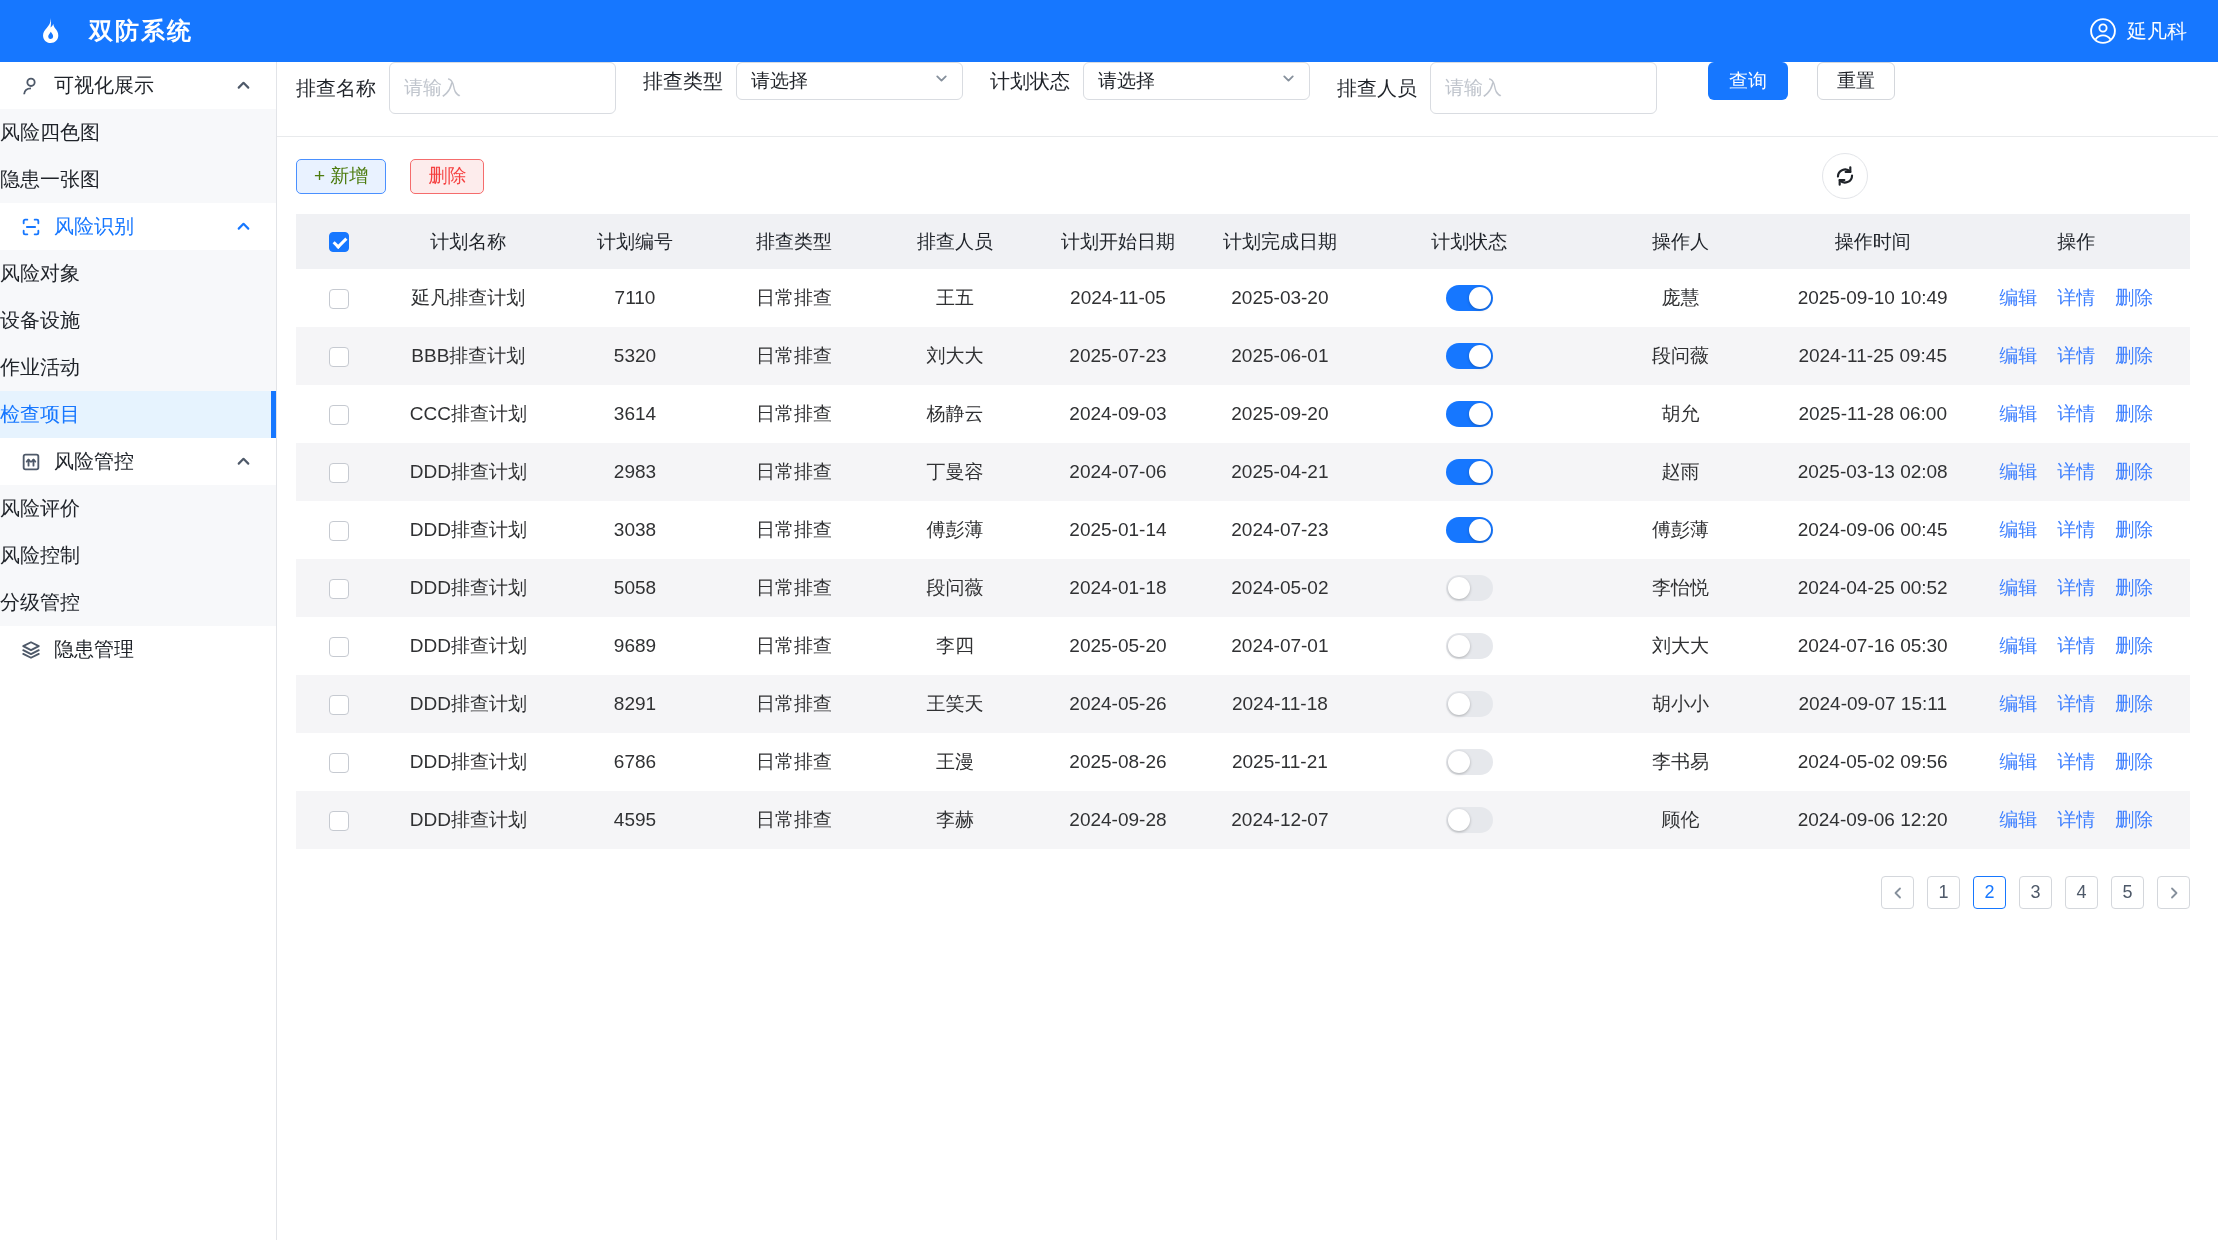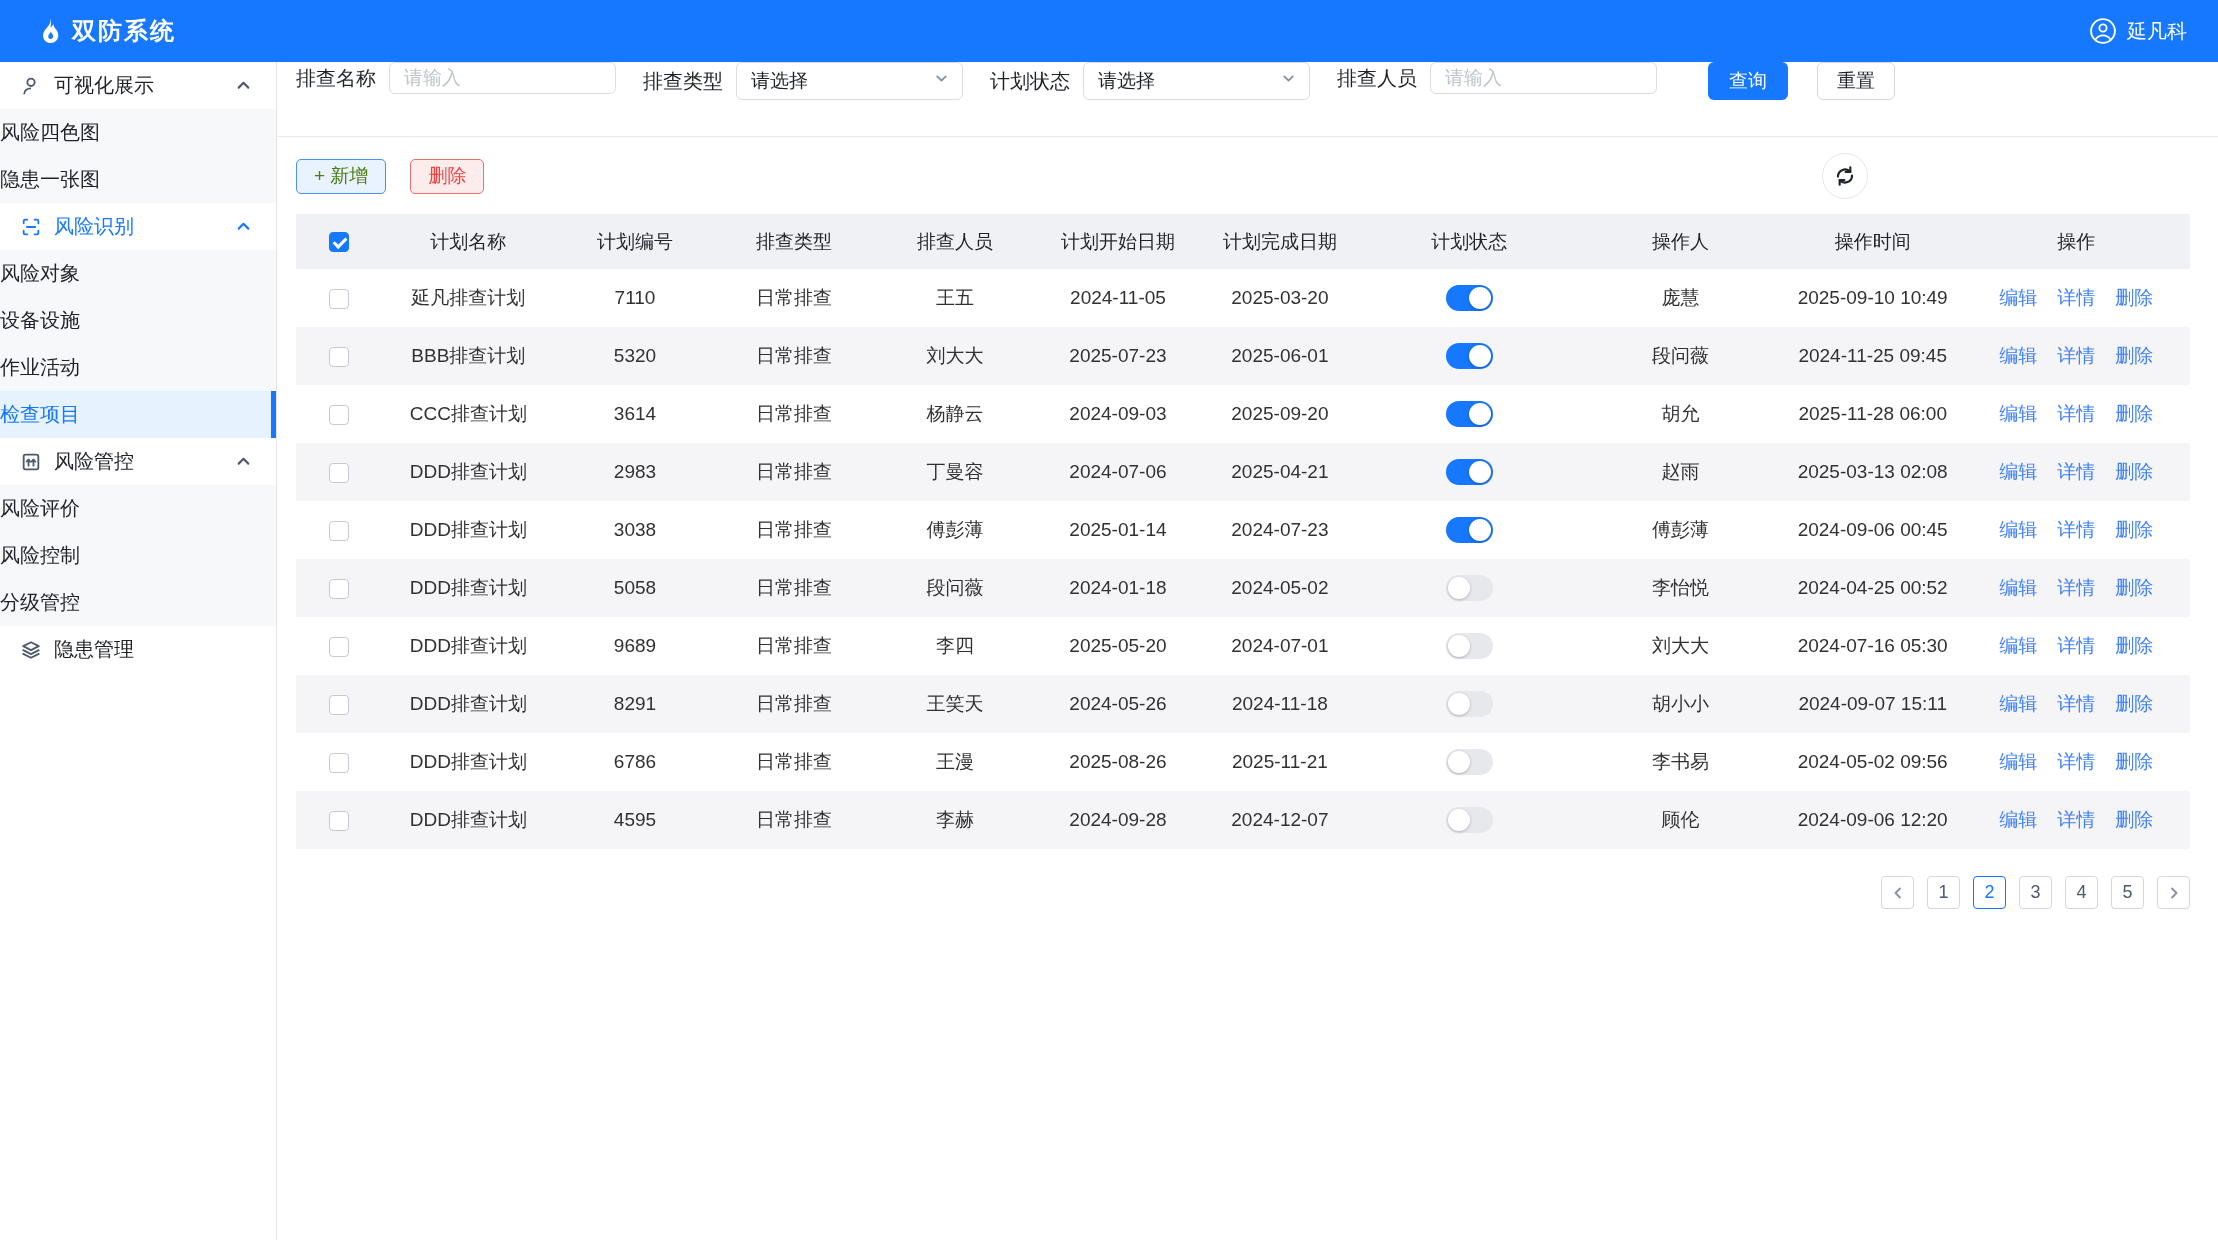--- a/index.html
+++ b/index.html
@@ -1,21 +1,21 @@
 <!DOCTYPE html>
 <html><head>
 <meta charset="utf-8">
 <style>
   * { margin:0; padding:0; box-sizing:border-box; }
   html,body { width:2218px; height:1240px; background:#fff; overflow:hidden;
     font-family:"Liberation Sans","DejaVu Sans",sans-serif; color:#303133; }
 
   
   .header { height:62px; background:#1677ff; display:flex; align-items:center; padding:0 31px 0 34px; }
-  .logo { display:flex; align-items:center; gap:7px;font-family:Liberation Serif, serif; }
+  .logo { display:flex; align-items:center; gap:24px;font-family:Liberation Serif, serif; }
   .logo svg { width:31px; height:31px; display:block; }
   .app-title { color:#fff; font-size:24px; font-weight:bold; letter-spacing:2px; }
   .header-right { margin-left:auto; display:flex; align-items:center; gap:10px; color:#fff; font-size:20px; cursor:pointer; }
   .header-right svg { width:28px; height:28px; display:block; }
 
   
   .layout { display:flex; height:1178px; }
   .sidebar { width:277px; flex-shrink:0; background:#fff; border-right:1px solid #e2e4e8; }
   .main { flex:1; padding:0 28px 0 19px; }
 
@@ -27,21 +27,21 @@
   .nav-group-header.active-group { color:#1677ff; }
   .nav-sub { background:#f7f8fa; }
   .nav-item { height:47px; display:flex; align-items:center; font-size:20px; color:#1f2329; cursor:pointer; position:relative; }
   .nav-item.active { background:#e6f3fe; color:#1677ff;font-family:Liberation Mono, monospace; }
   .nav-item.active::after { content:""; position:absolute; right:0; top:0; width:5px; height:100%; background:#1677ff; }
 
   
   .filter-bar { height:75px; display:flex; align-items:flex-start; border-bottom:1px solid #e8eaec; margin:0 -28px 16px -19px; padding:0 28px 0 19px; }
   .filter-group { display:flex; align-items:center; margin-right:27px; }
   .filter-label { font-size:20px; color:#1f2329; margin-right:13px; white-space:nowrap; }
-  .filter-input { width:227px; height:32px; border:1px solid #d9dce1; border-radius:6px; padding:0 14px; font-size:19px; color:#303133; outline:none; font-family:inherit; background:#fff; }
+  .filter-input { width:227px; height:52px; border:1px solid #d9dce1; border-radius:6px; padding:0 14px; font-size:19px; color:#303133; outline:none; font-family:inherit; background:#fff; }
   .filter-input::placeholder { color:#bfc4cc; }
   .filter-select { width:227px; height:38px; border:1px solid #d9dce1; border-radius:6px; padding:0 12px 0 14px; display:flex; align-items:center; justify-content:space-between; font-size:19px; color:#1f2329; background:#fff; cursor:pointer; }
   .filter-actions { margin-left:24px; display:flex; gap:29px; }
   .btn { height:38px; border-radius:6px; font-size:19px; display:inline-flex; align-items:center; justify-content:center; cursor:pointer; font-family:inherit; }
   .btn-primary { background:#1677ff; color:#fff; border:none; padding:0 21px; }
   .btn-default { background:#fff; color:#1f2329; border:1px solid #d4d7dc; padding:0 19px; }
 
   
   .toolbar { margin-top:10px; height:46px; display:flex; align-items:center; gap:24px; position:relative; }
   .btn-add { background:#e9f2ff; color:#4d7c0f; border:1px solid #4a90ff; height:35px; padding:0 17px; border-radius:5px; font-size:19px; cursor:pointer; font-family:inherit; }

